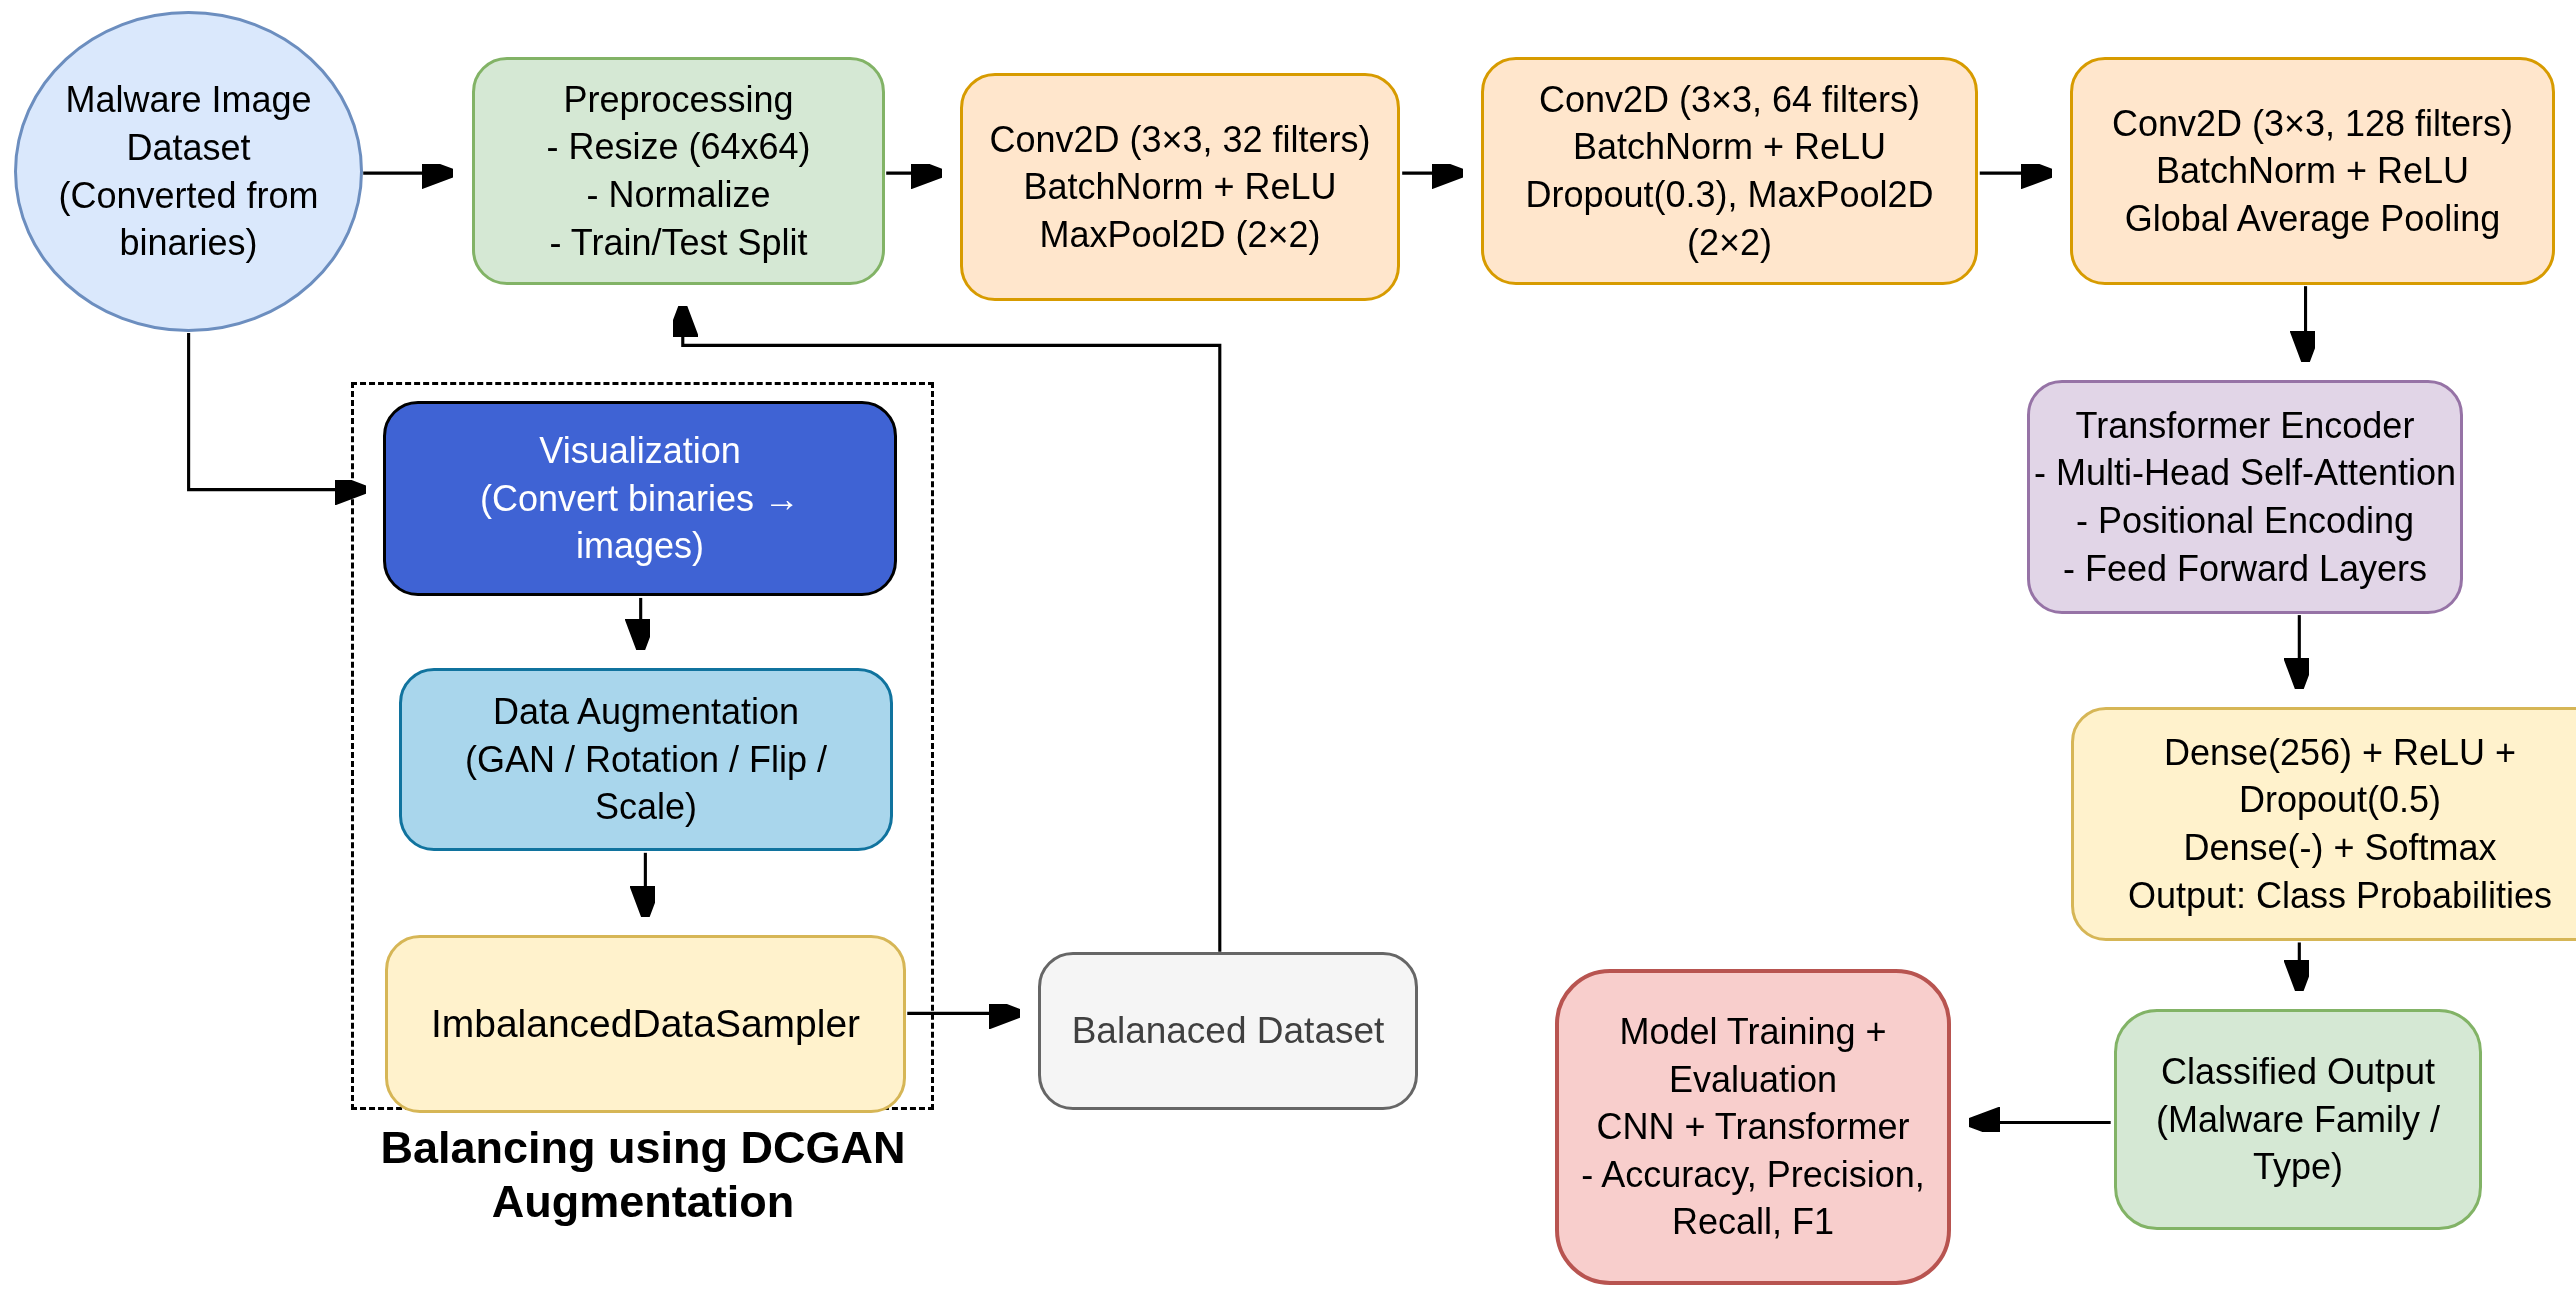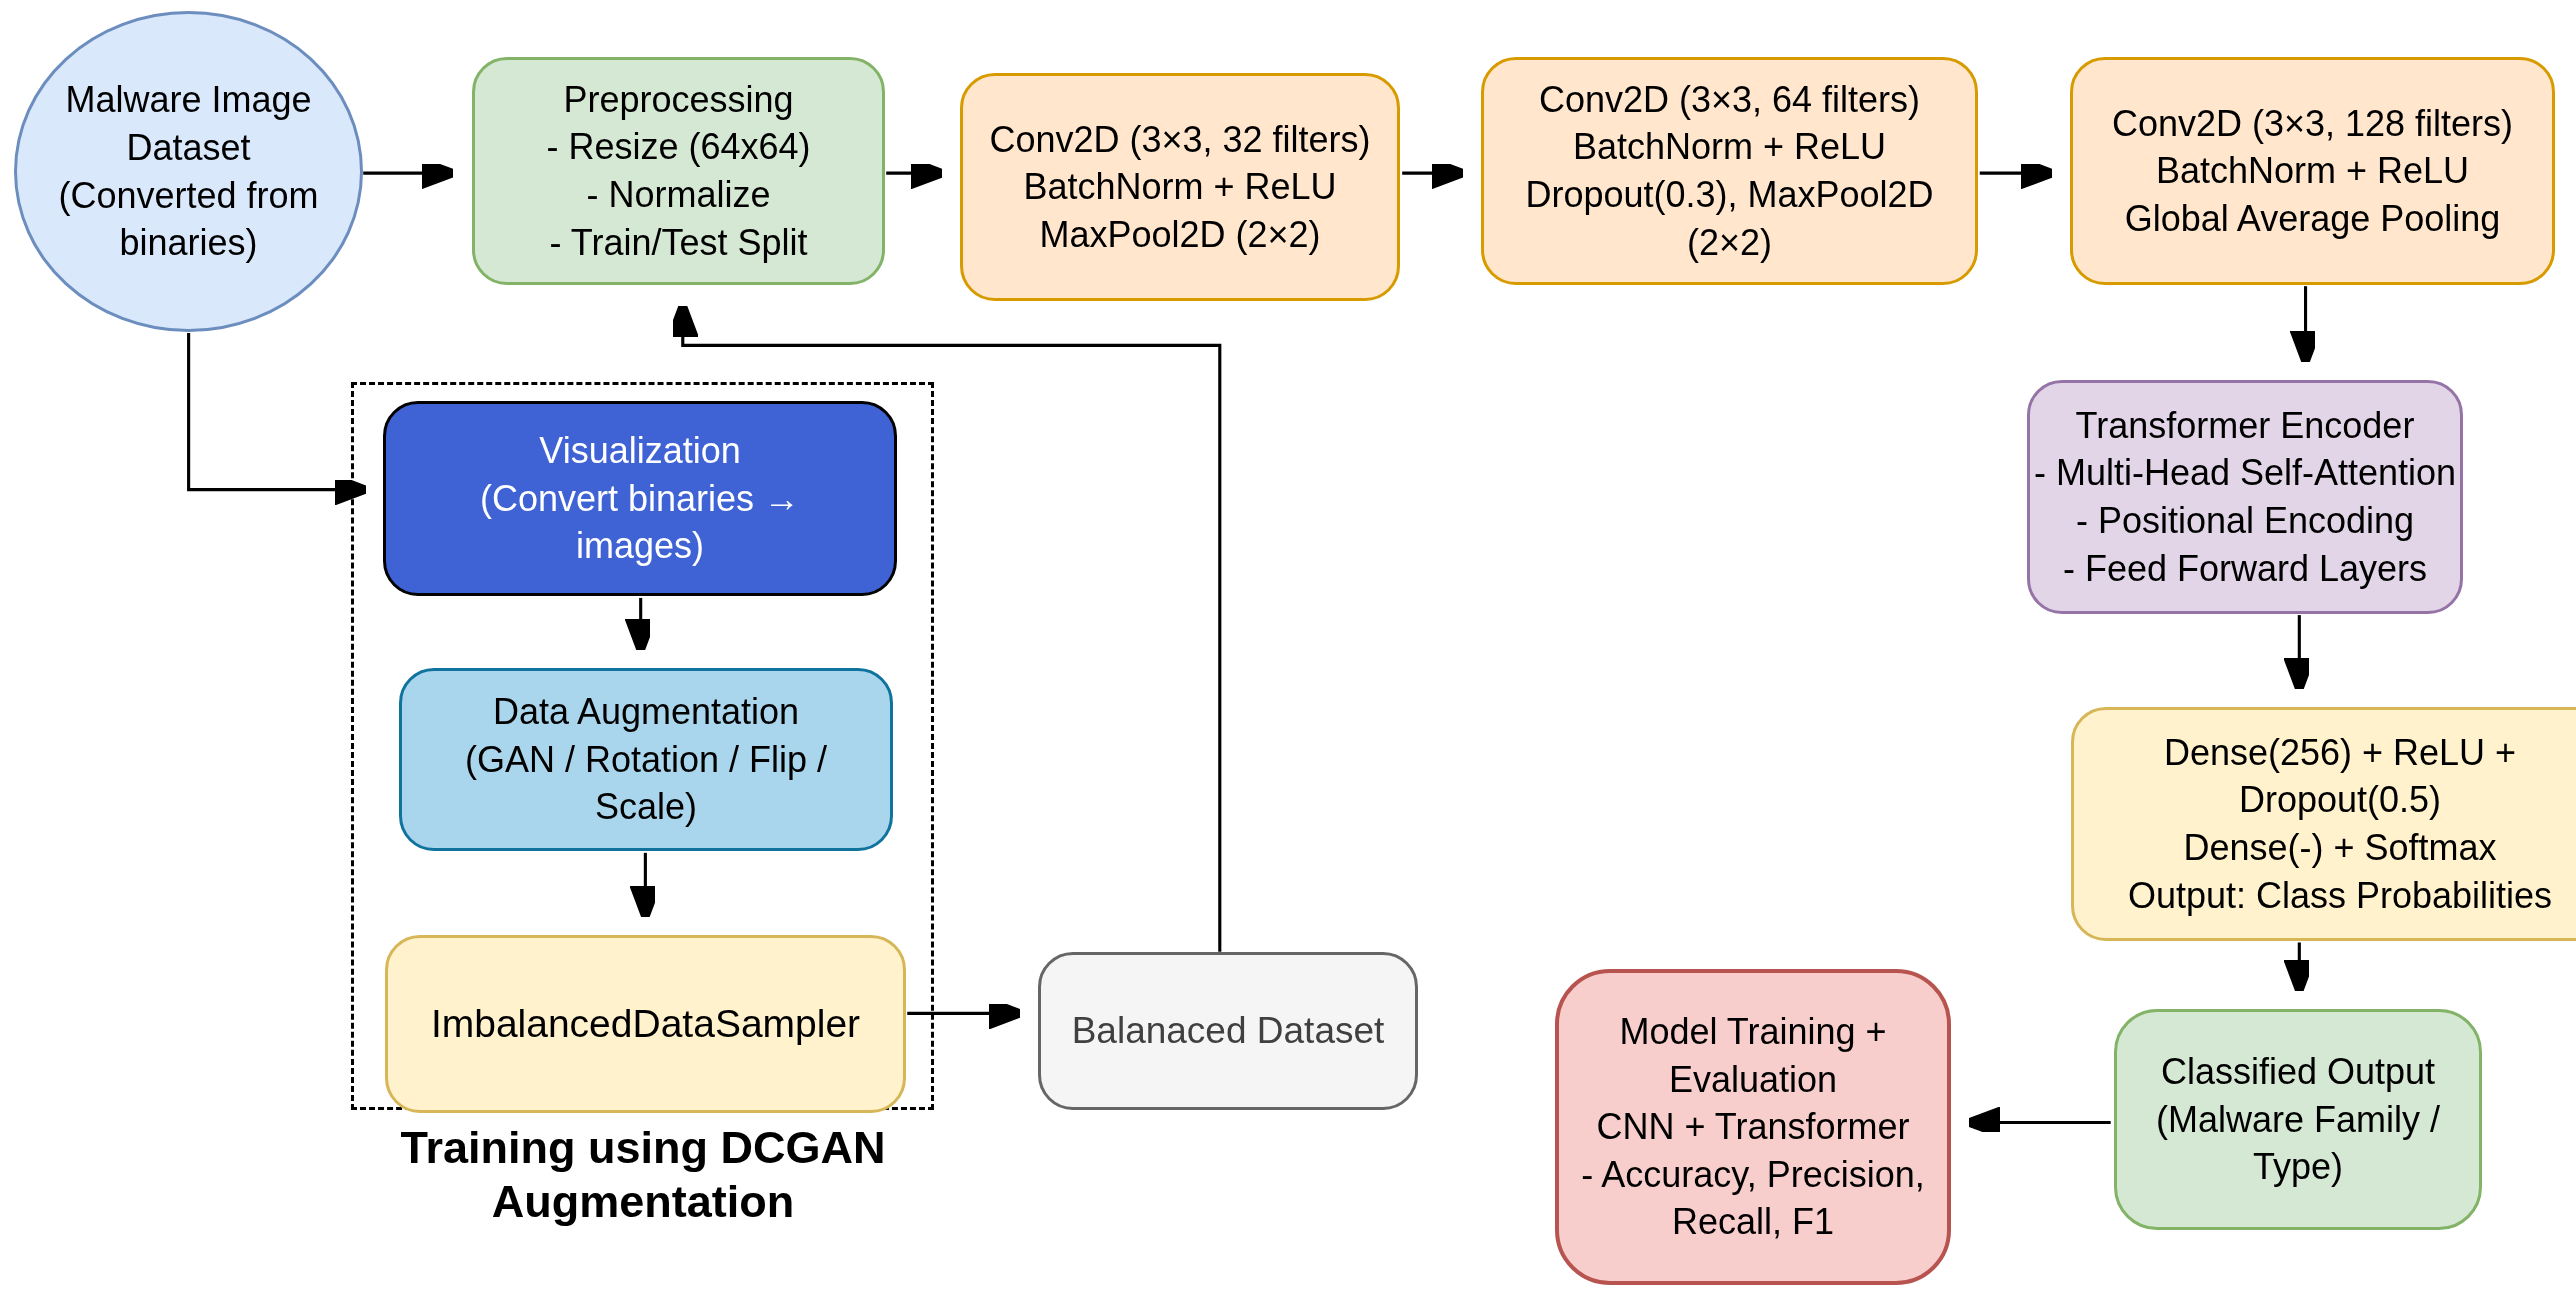--- a/index.html
+++ b/index.html
@@ -148,17 +148,17 @@
   </div>
 
   <div class="node rounded n-sampler">
     <span>ImbalancedDataSampler</span>
   </div>
 
   <div class="node rounded n-balanced">
     <span>Balanaced Dataset</span>
   </div>
 
-  <div class="caption">Training using DCGAN
+  <div class="caption">Balancing using DCGAN
 Augmentation</div>
 
 </div>
 
 
 </body></html>

